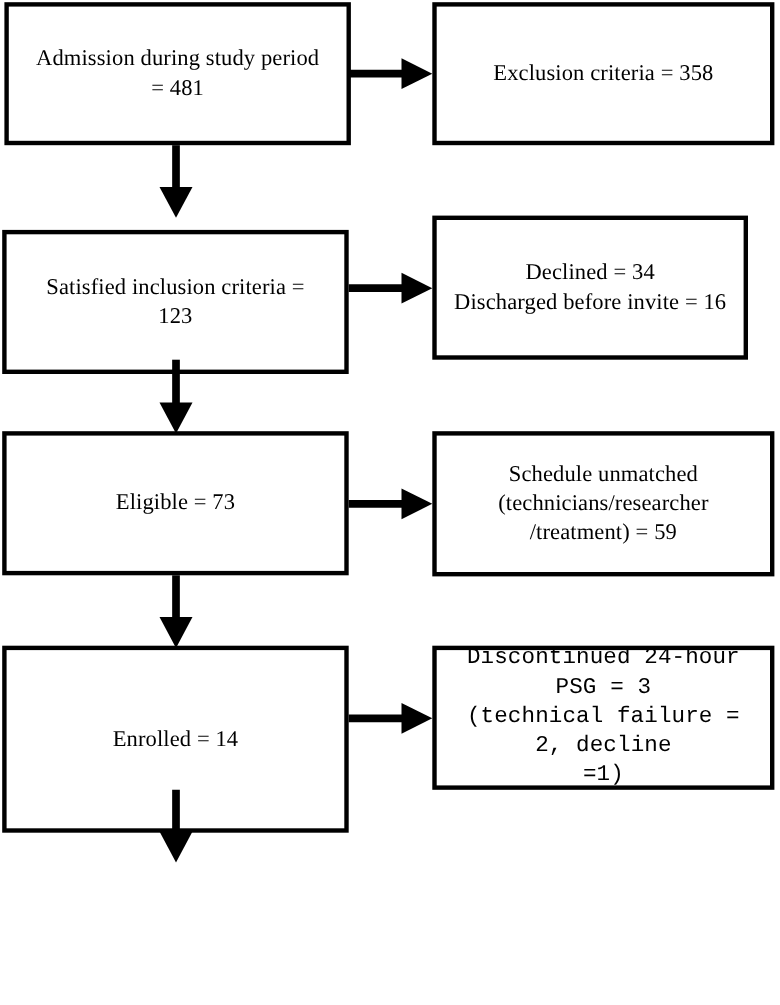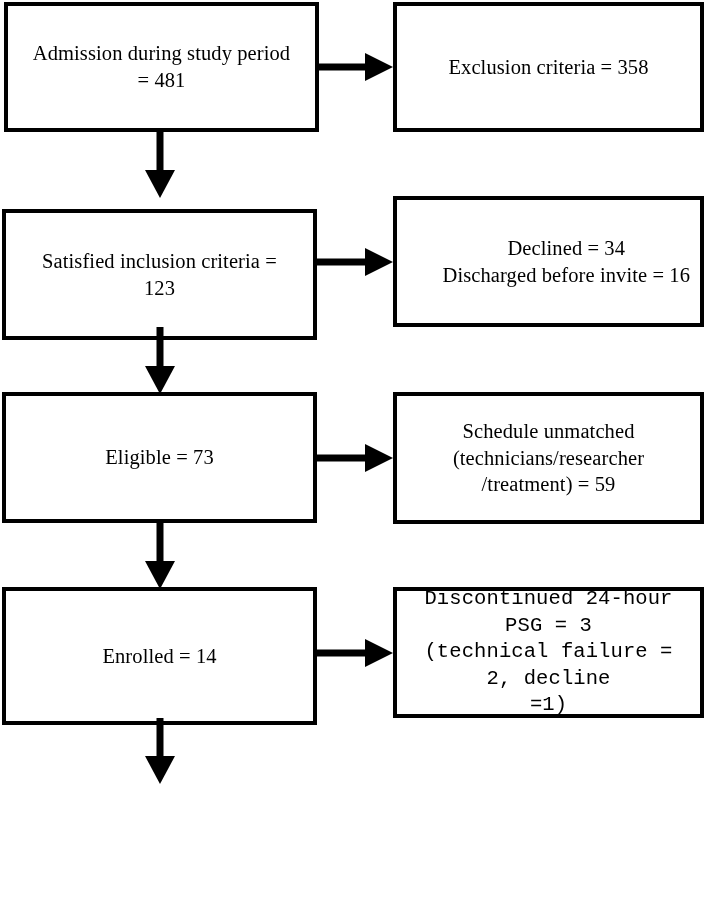--- a/index.html
+++ b/index.html
@@ -59,30 +59,30 @@
 
   <div class="node-box" style="left:2px; top:209px; width:315px; height:131px;">
     <div class="node-text">Satisfied inclusion criteria =
 123</div>
   </div>
 
   <div class="node-box" style="left:2px; top:392px; width:315px; height:131px;">
     <div class="node-text">Eligible = 73</div>
   </div>
 
-  <div class="node-box" style="left:2px; top:587px; width:315px; height:138px;">
+  <div class="node-box" style="left:2px; top:587px; width:315px; height:170px;">
     <div class="node-text">Enrolled = 14</div>
   </div>
 
 
   <div class="node-box" style="left:393px; top:2px; width:311px; height:130px;">
     <div class="node-text">Exclusion criteria = 358</div>
   </div>
 
-  <div class="node-box" style="left:393px; top:196px; width:311px; height:131px;justify-content:flex-end;">
+  <div class="node-box" style="left:393px; top:196px; width:287px; height:131px;">
     <div class="node-text">Declined = 34
 Discharged before invite = 16</div>
   </div>
 
   <div class="node-box" style="left:393px; top:392px; width:311px; height:132px;justify-content:center;">
     <div class="node-text">Schedule unmatched
 (technicians/researcher
 /treatment) = 59</div>
   </div>
 

